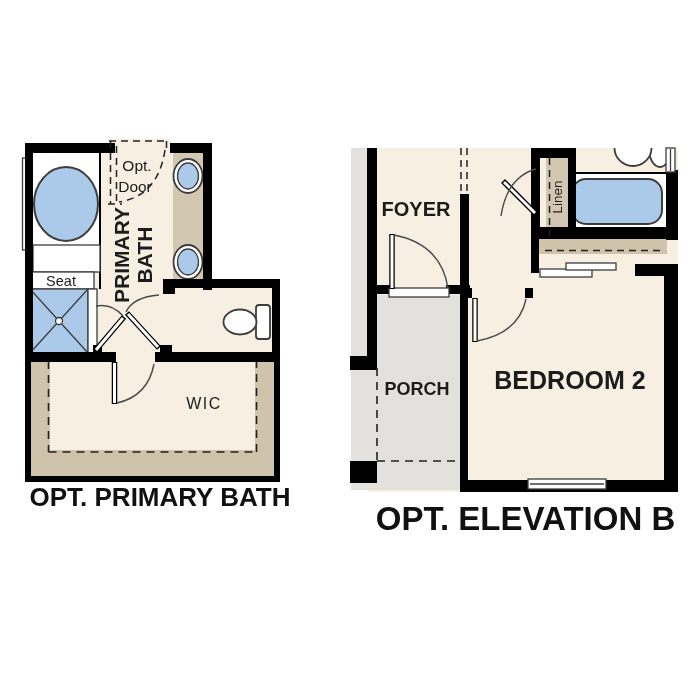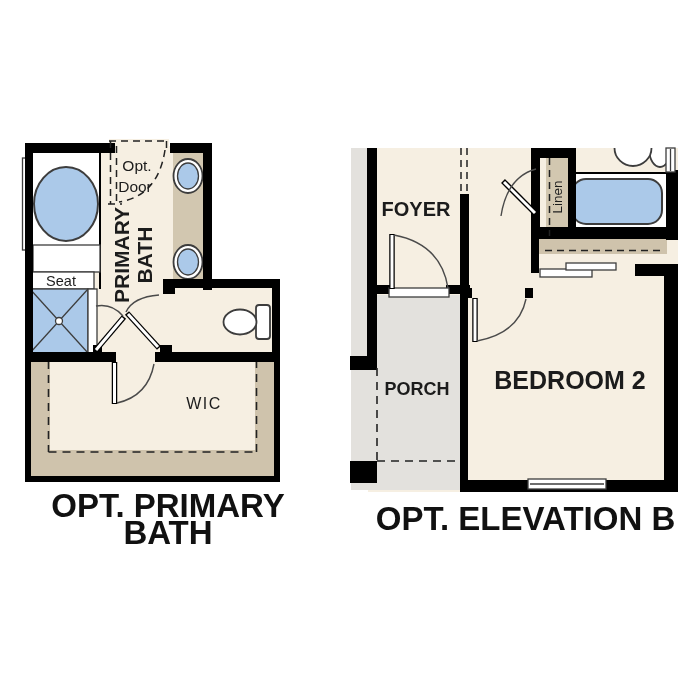--- a/index.html
+++ b/index.html
@@ -3,21 +3,21 @@
 <meta charset="utf-8">
 <style>
   html,body{margin:0;padding:0;background:#fff;}
   body{width:687px;height:687px;position:relative;overflow:hidden;
        font-family:"Liberation Sans",sans-serif;}
   .plan{position:absolute;}
   #plan-left{left:0;top:125px;}
   #plan-right{left:340px;top:140px;}
   .caption{position:absolute;text-align:center;font-weight:bold;color:#111;
            font-family:"Liberation Sans",sans-serif;}
-  #caption-left{left:8px;top:484px;width:320px;font-size:33px;line-height:27px;letter-spacing:0px;margin-top:8px;}
+  #caption-left{left:0px;top:484px;width:320px;font-size:26px;line-height:27px;letter-spacing:0px;}
   #caption-right{left:352px;top:505px;width:347px;font-size:33px;line-height:28px;}
   
   .w{fill:var(--wall,#000);}
   .fl{fill:var(--floor,#f6efe2);}
   .tn{fill:var(--tan,#cfc3ac);}
   .ct{fill:var(--ctan,#d2c7b0);}
   .gy{fill:var(--gray,#e3e1dd);}
   .bl{fill:var(--blue,#abc9e9);stroke:var(--line,#3d3d3d);stroke-width:2;}
   .bl1{fill:var(--blue,#abc9e9);stroke:var(--line,#3d3d3d);stroke-width:1.3;}
   .wh{fill:#ffffff;stroke:var(--line,#3d3d3d);stroke-width:1.3;}

